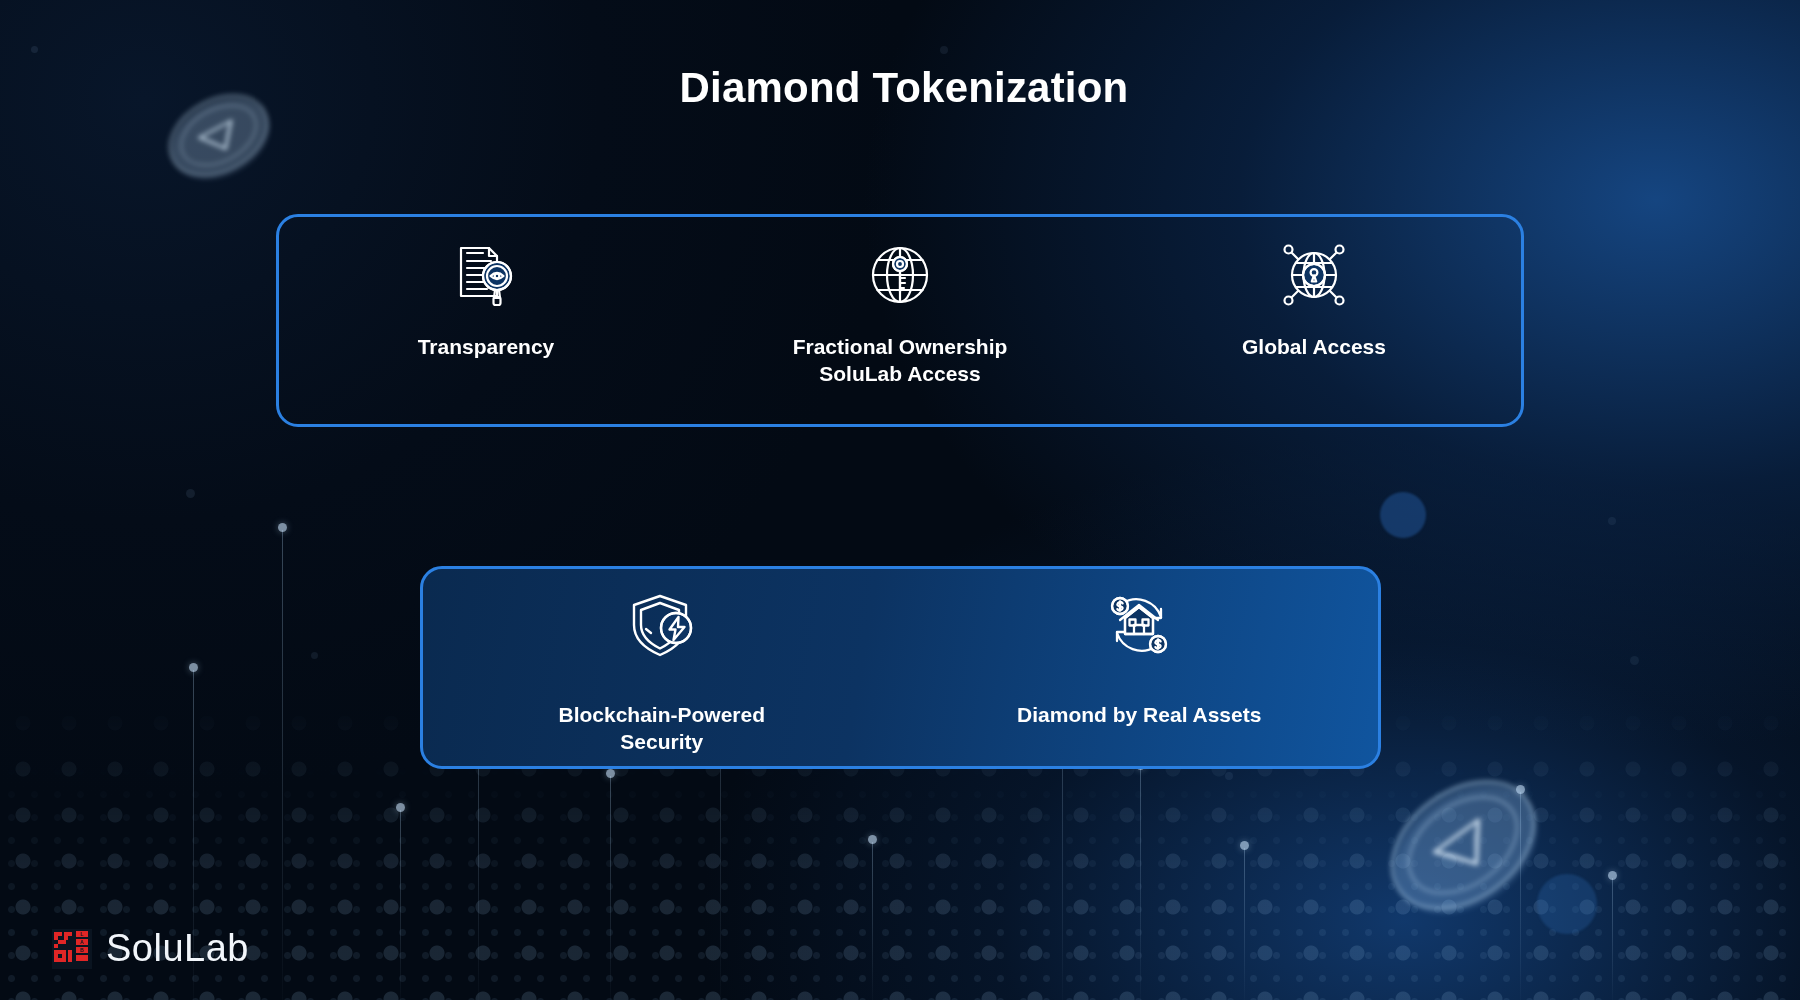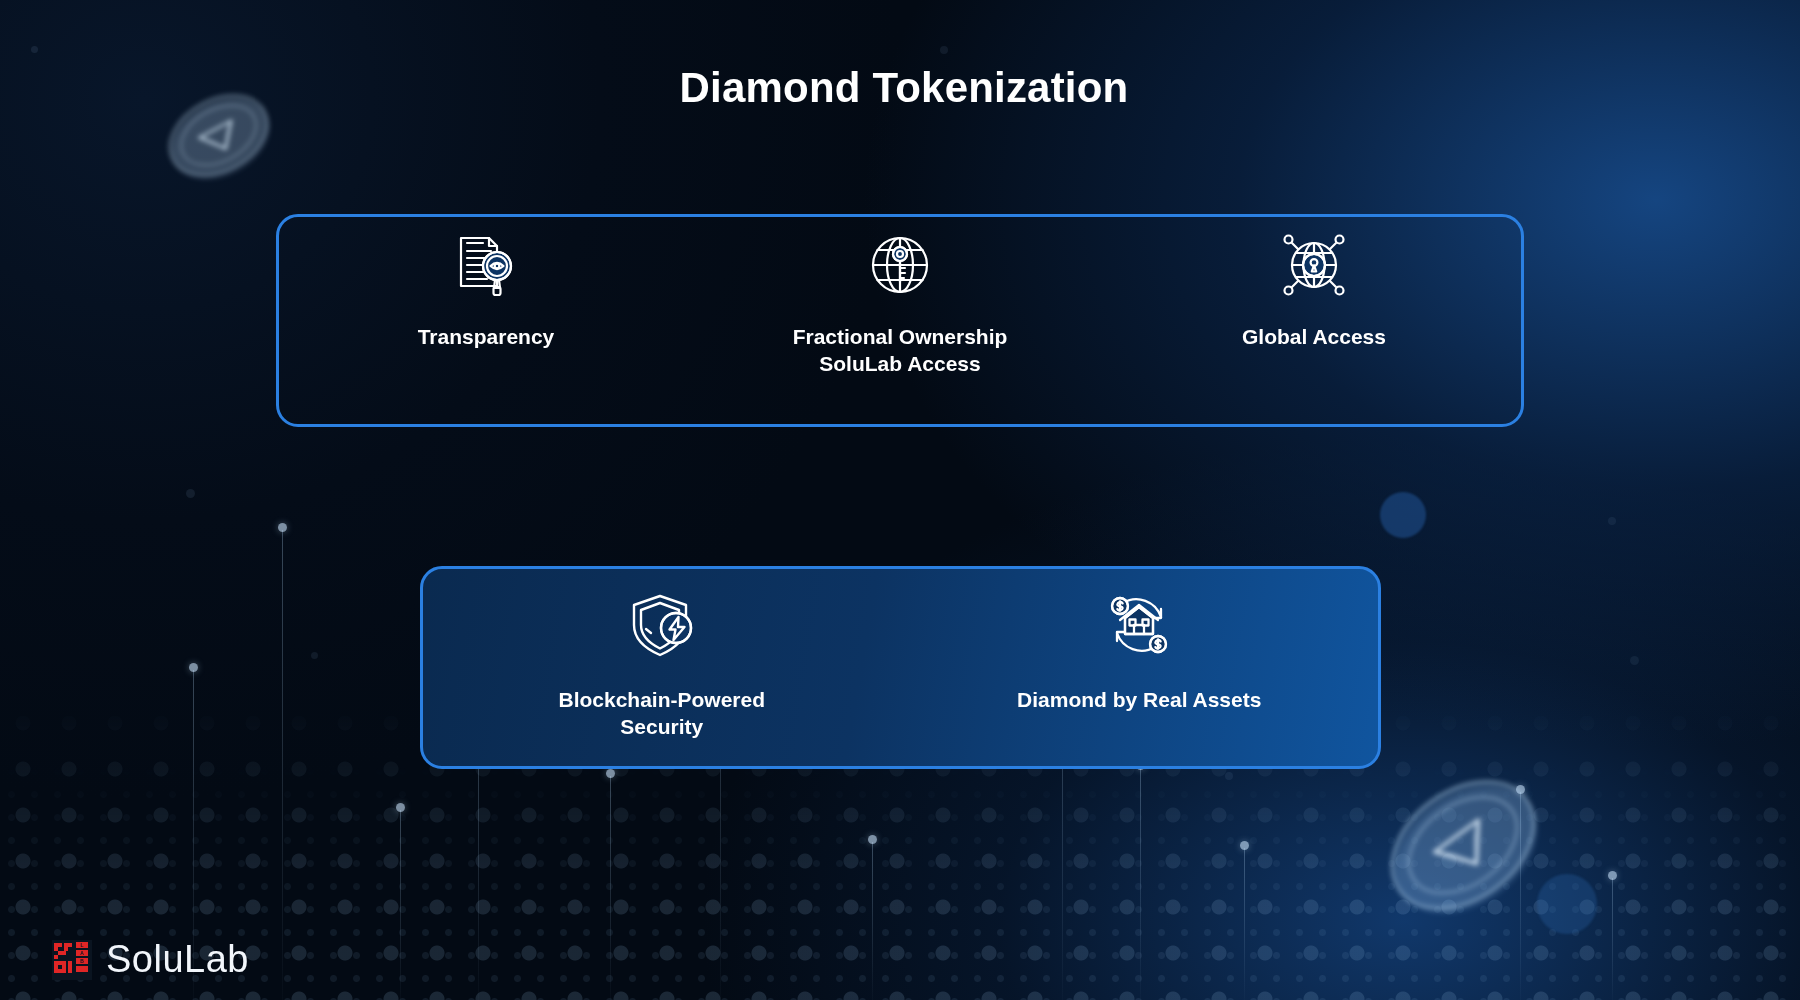--- a/index.html
+++ b/index.html
@@ -78,39 +78,39 @@
   }
   #card-two{
     left:420px; top:566px; width:961px; height:203px;
     background:linear-gradient(100deg, #0a2a50 0%, #0c3362 46%, #10559f 100%);
   }
 
   .cell{
     flex:1 1 0;
     display:flex; flex-direction:column;
     align-items:center;
-    padding-top:12px;
+    padding-top:22px;
   }
   .cell .ico{ height:72px; display:flex; align-items:center; justify-content:center; }
   .cell .ico svg{ display:block; }
   .cell .lbl{
     margin-top:23px;
     text-align:center;
     color:#ffffff;
     font-size:21px;
     font-weight:700;
     line-height:1.27;
     white-space:pre-line;
   }
   #card-two .cell{ padding-top:20px; }
-  #card-two .cell .lbl{ margin-top:26px; }
+  #card-two .cell .lbl{ margin-top:41px; }
 
   
   .logo{
-    position:absolute; left:52px; bottom:19px;
+    position:absolute; left:52px; bottom:30px;
     display:flex; align-items:center; gap:14px;
   }
   .logo-mark{ width:40px; height:40px; }
   .logo-text{
     color:#f2f6fb;
     font-size:38px;
     font-weight:400;
     letter-spacing:0.5px;
   }
 </style>

